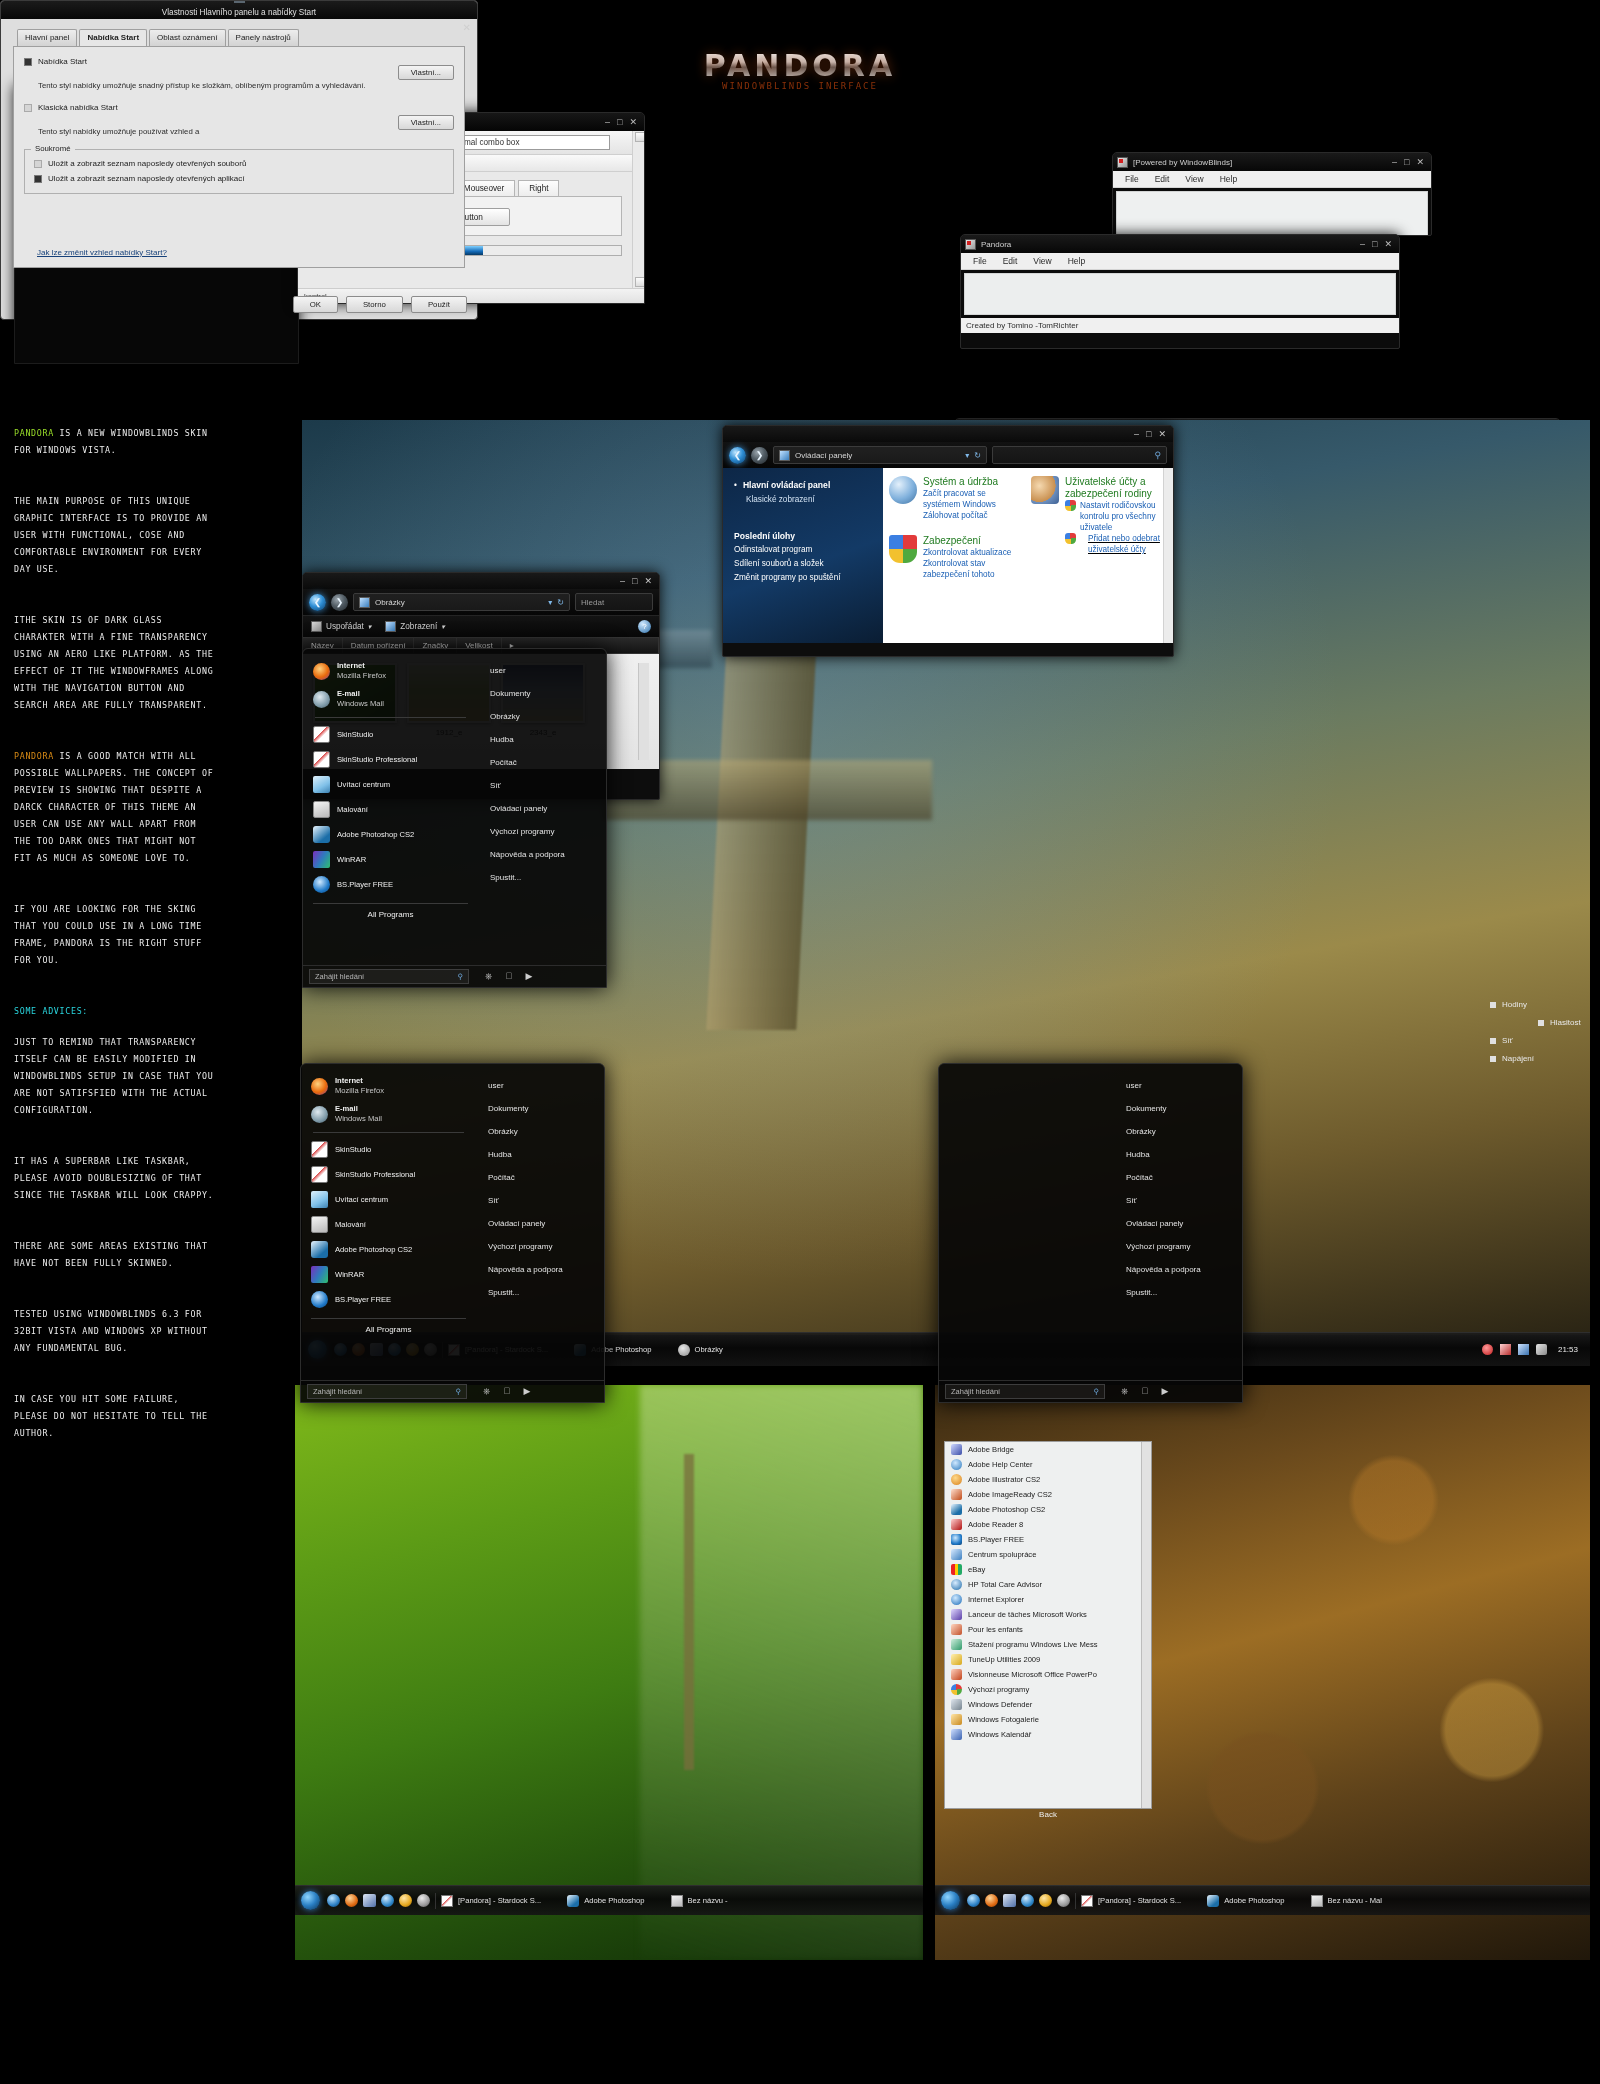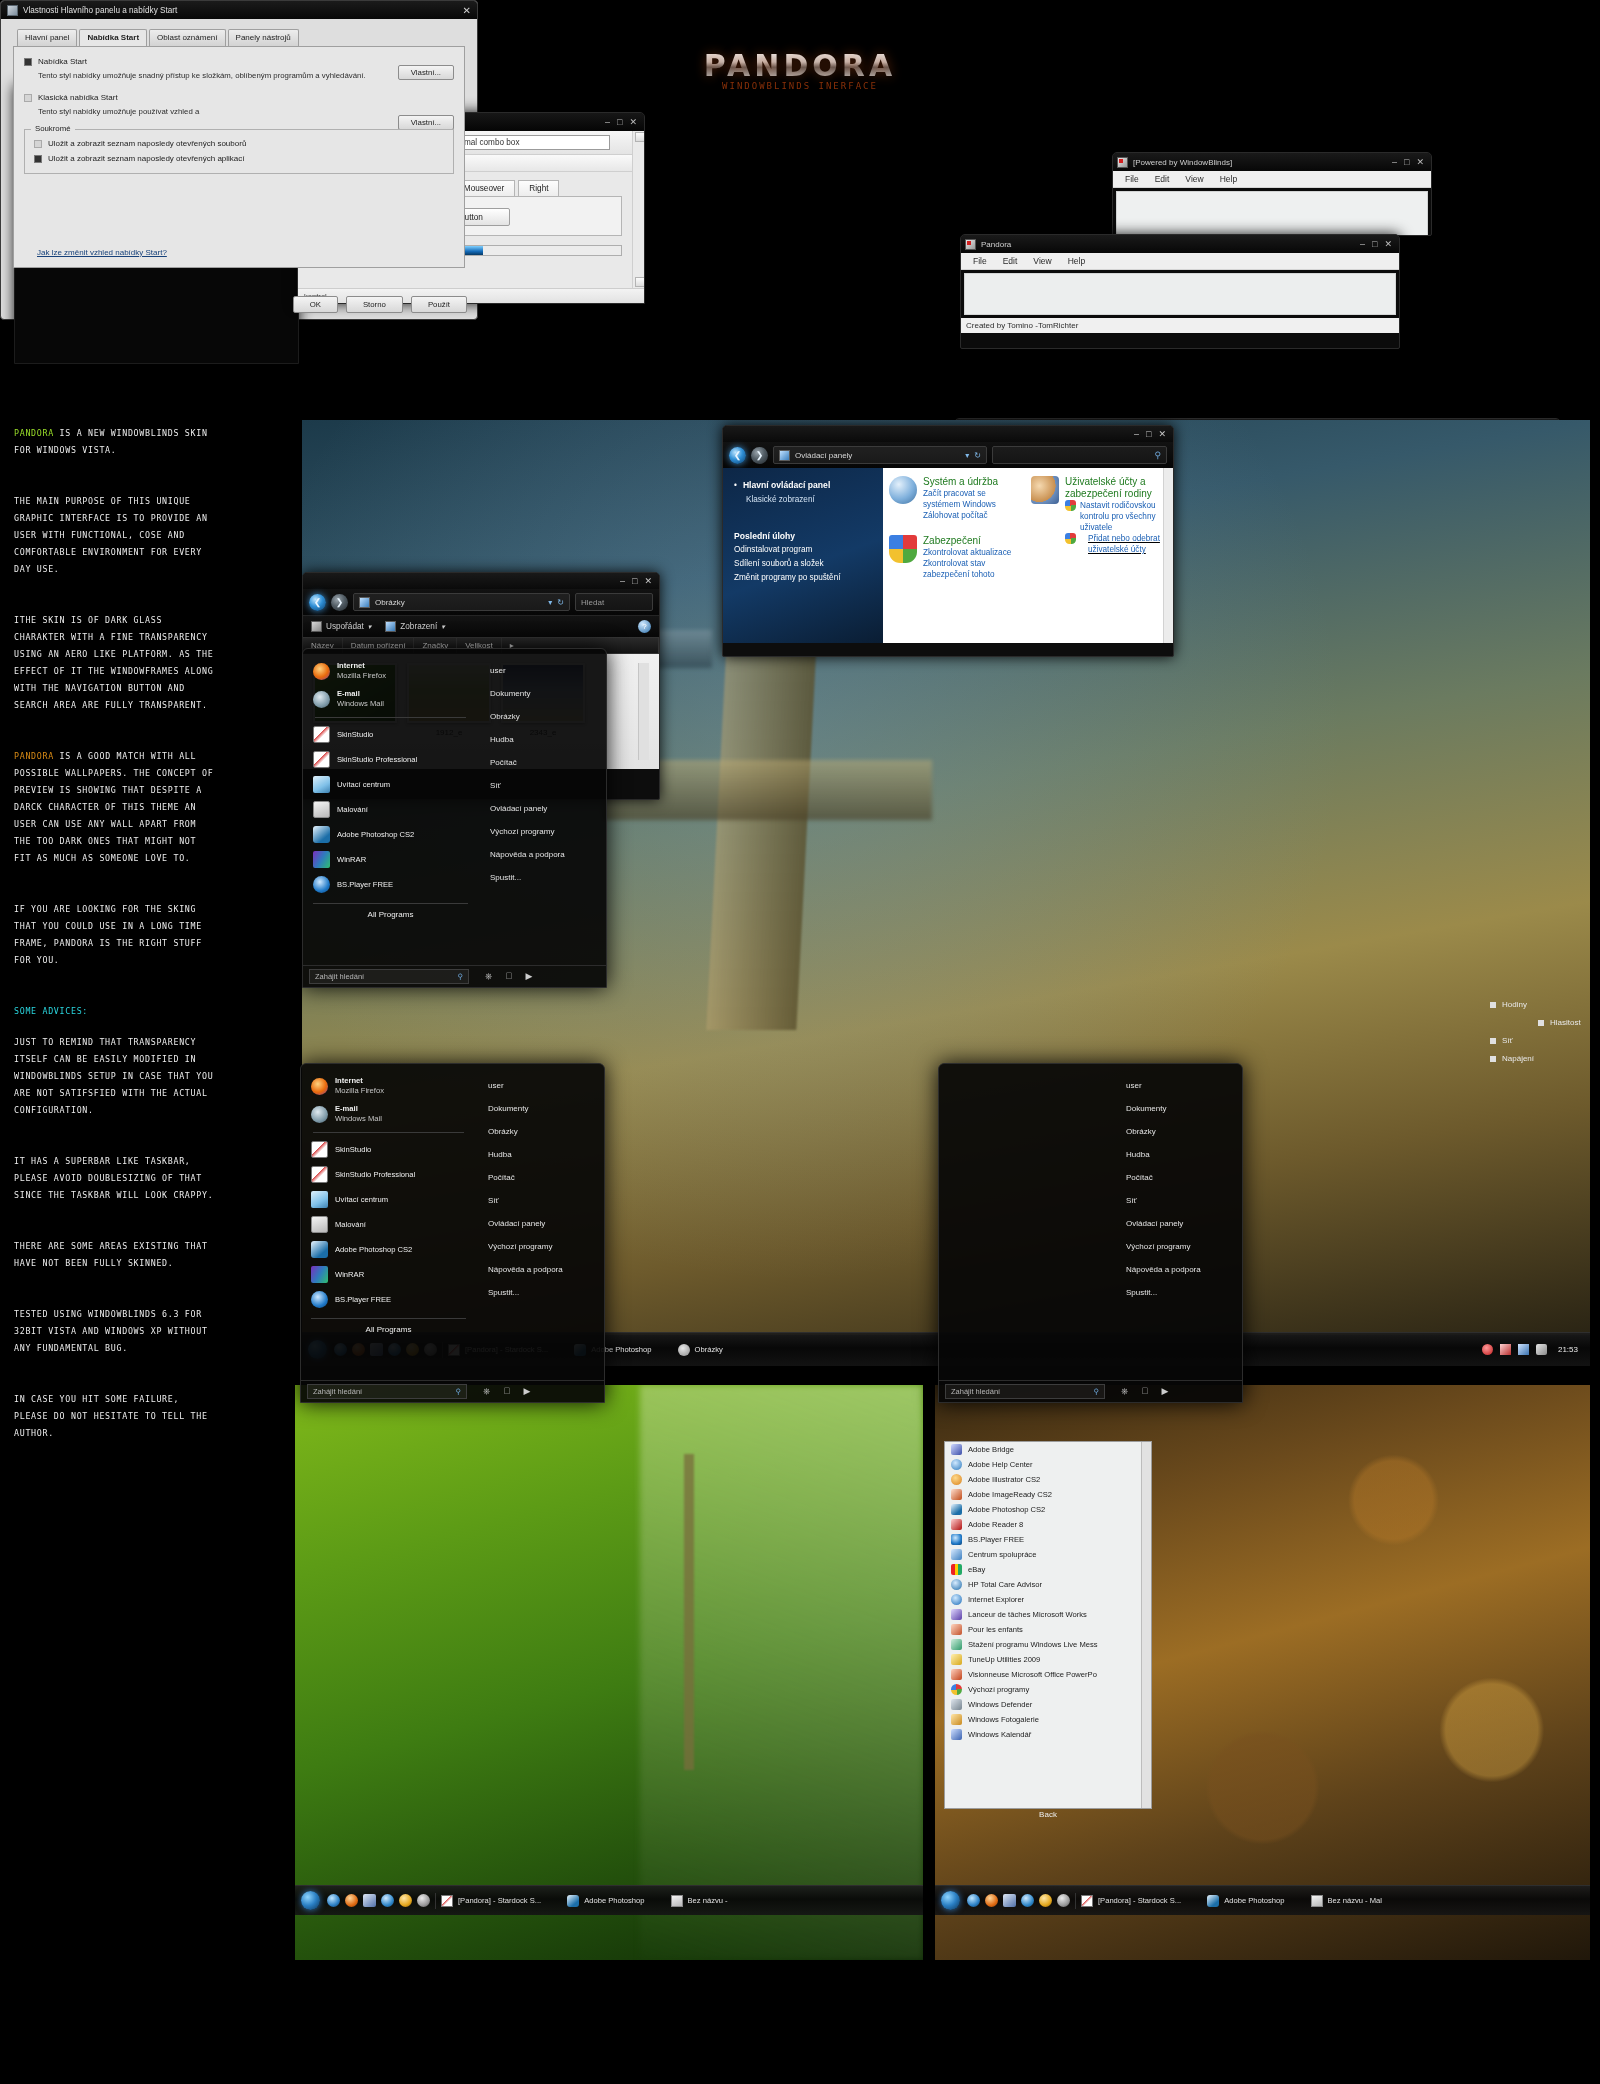--- a/index.html
+++ b/index.html
@@ -334,21 +334,21 @@
   
   #dlg-taskbar {
     left: 1003px; top: 942px; width: 478px; height: 320px;
     background:#dedede; border:1px solid #3b3b3b; border-radius:4px;
     box-shadow: 0 3px 18px rgba(0,0,0,0.85);
     overflow:hidden;
   }
   #dlg-taskbar .dtitle {
     height: 18px; background: linear-gradient(180deg,#1b1b1b,#080808);
     display:flex; align-items:center; gap:5px; padding: 0 6px;
-    font-size:8.2px; color:#e0e0e0;
+    font-size:8.2px; color:#e0e0e0;flex-direction:column;
   }
   #dlg-taskbar .dtitle .dico {
     width:11px;height:11px;background:linear-gradient(135deg,#cfd6dd,#7d8e9e);border:1px solid #5a6670;
   }
   #dlg-taskbar .dtitle .x { margin-left:auto; font-size:10px; color:#cfcfcf; }
   .dlg-body { padding: 10px 12px; position:relative; height: 302px;}
   .tabs-row { display:flex; gap:2px; margin-left: 4px; }
   .tabs-row .t {
     font-size:8px; color:#1e1e1e; padding: 3px 7px;
     border:1px solid #9f9f9f; border-bottom:none;
@@ -360,21 +360,21 @@
     border:1px solid #9f9f9f; background:#e6e6e6;
     padding: 10px; height: 222px; position:relative;
     font-size:8px; color:#1c1c1c;
   }
   .radio-line { display:flex; align-items:flex-start; gap:6px; margin-bottom:3px; }
   .rmark {
     width:8px;height:8px;margin-top:1px;border:1px solid #7a7a7a;background:#fff;flex:0 0 auto;
   }
   .rmark.on { background:#333; }
   .rmark.off { background:#d5d5d5; border-color:#aaa; }
-  .desc { font-size:7.8px; color:#2c2c2c; line-height:11px; margin: 4px 0 12px 14px; }
+  .desc { font-size:7.8px; color:#2c2c2c; line-height:11px; margin: 14px 0 12px 14px; }
   .btn-std {
     position:absolute; right:10px;
     border:1px solid #8c8c8c; border-radius:2px;
     background: linear-gradient(180deg,#f4f4f4,#d8d8d8);
     font-size:7.8px; color:#1c1c1c; padding:2px 12px;
   }
   .groupbox {
     border:1px solid #b0b0b0; margin-top:10px; padding: 9px 9px 7px 9px; position:relative;
   }
   .groupbox .legend {

